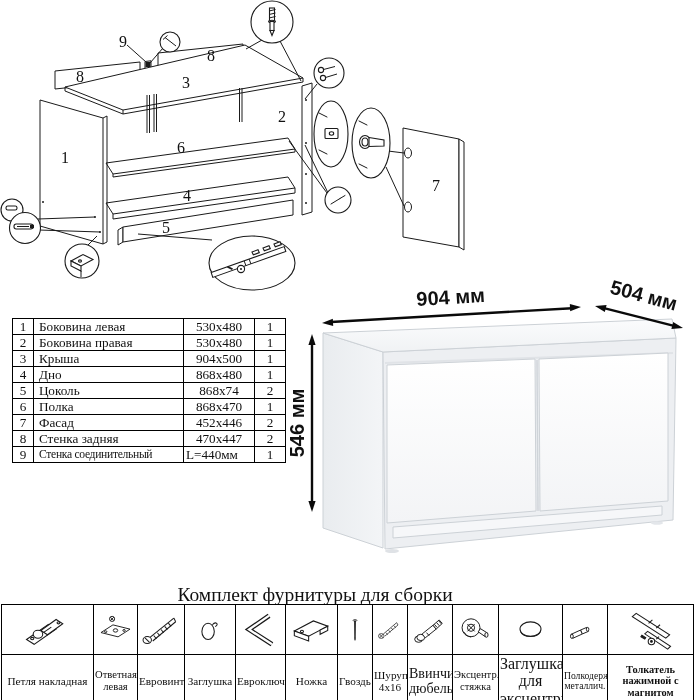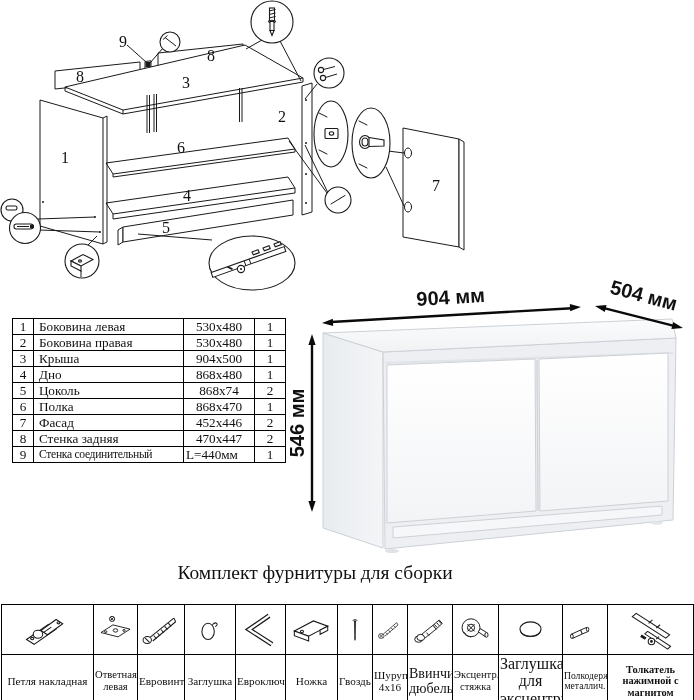--- a/index.html
+++ b/index.html
@@ -29,21 +29,21 @@
   #parts-table td{border:1px solid #000;height:15px;padding:0 2px;
                   font-size:13.2px;line-height:1;white-space:nowrap;overflow:hidden;}
   #parts-table td:nth-child(1){text-align:center;}
   #parts-table td:nth-child(2){padding-left:5px;}
   #parts-table td:nth-child(3){text-align:center;}
   #parts-table td:nth-child(4){text-align:center;}
   #parts-table tr:last-child td:nth-child(2){font-size:11.6px;letter-spacing:-0.3px;}
   #parts-table tr:last-child td:nth-child(3){text-align:left;padding-left:2px;}
 
   
-  #hw-title{position:absolute;left:0;top:562px;width:630px;text-align:center;
+  #hw-title{position:absolute;left:0;top:584px;width:630px;text-align:center;
             font-size:19.5px;color:#111;}
   #hw-table{position:absolute;left:1px;top:604px;width:692px;table-layout:fixed;}
   #hw-table td{border:1px solid #000;text-align:center;vertical-align:middle;
                padding:0 1px;overflow:hidden;}
   #hw-table tr.icons td{height:49px;}
   #hw-table tr.names td{height:23px;font-size:11.2px;line-height:1.08;}
   #hw-table tr.qtys td{height:17px;font-size:16px;line-height:1;}
   .hwicon{display:inline-block;vertical-align:middle;}
   .hwicon .ic{stroke:#1a1a1a;stroke-width:1.1;fill:#ffffff;}
 </style>

